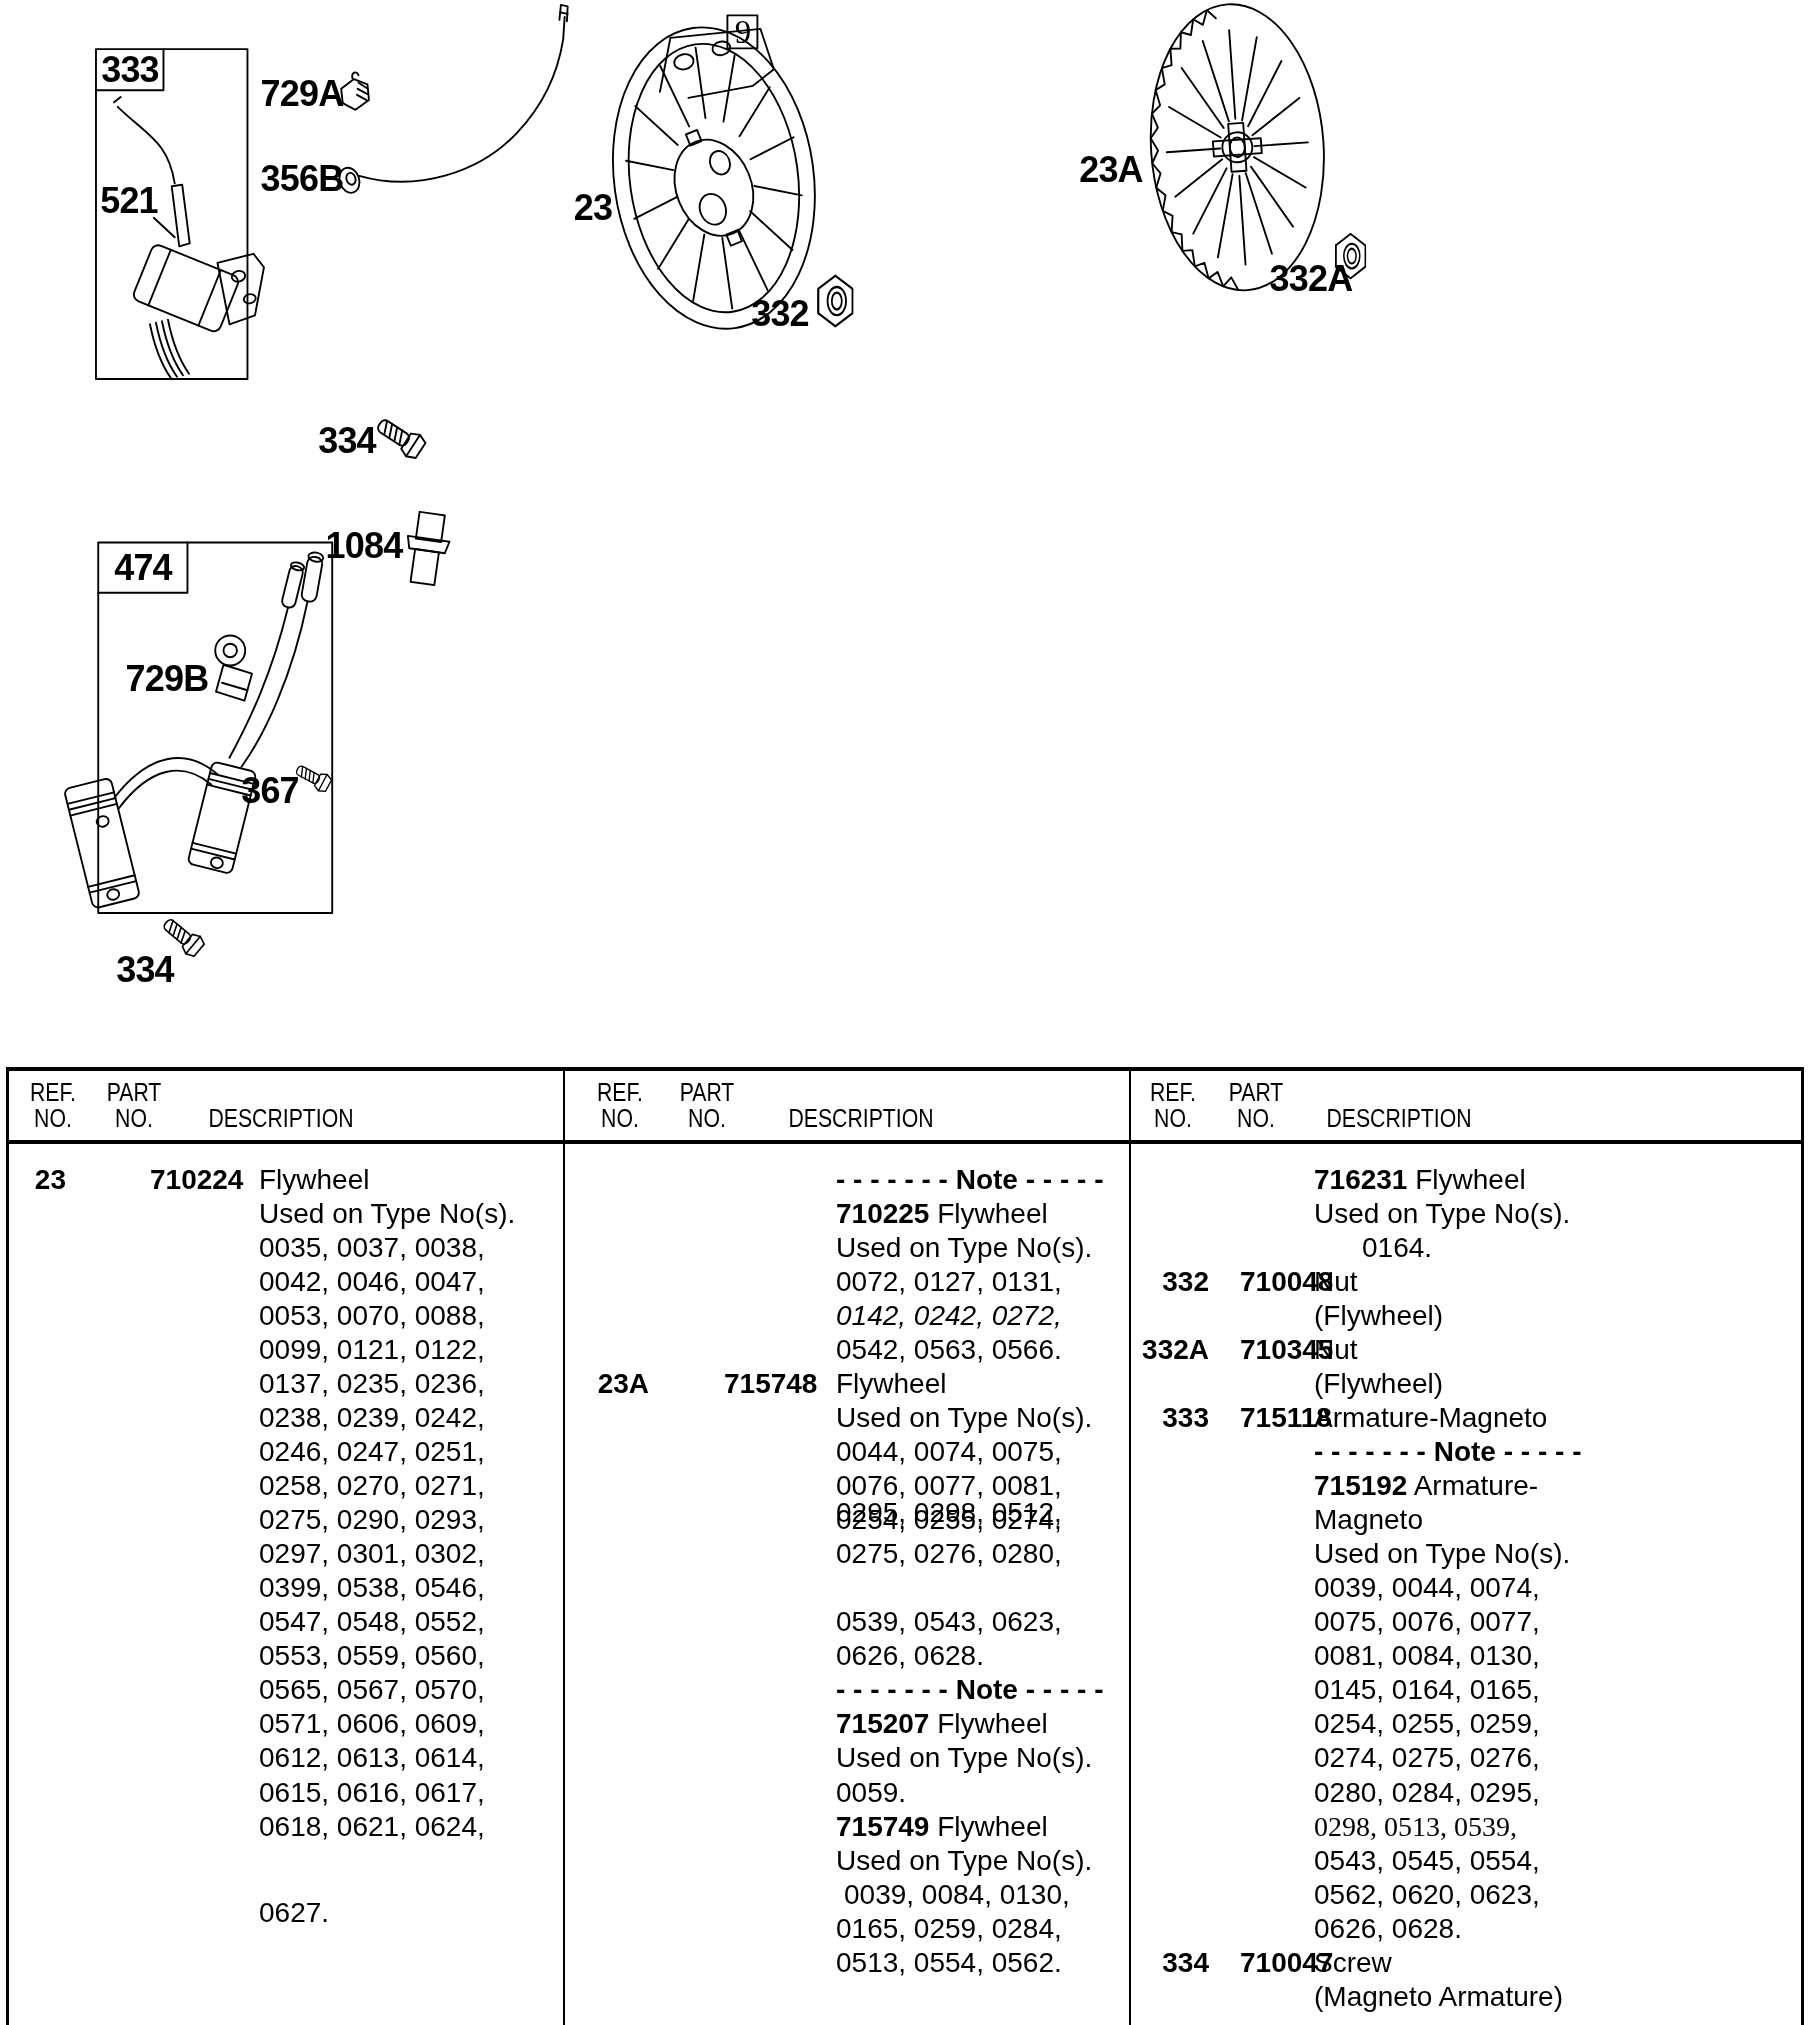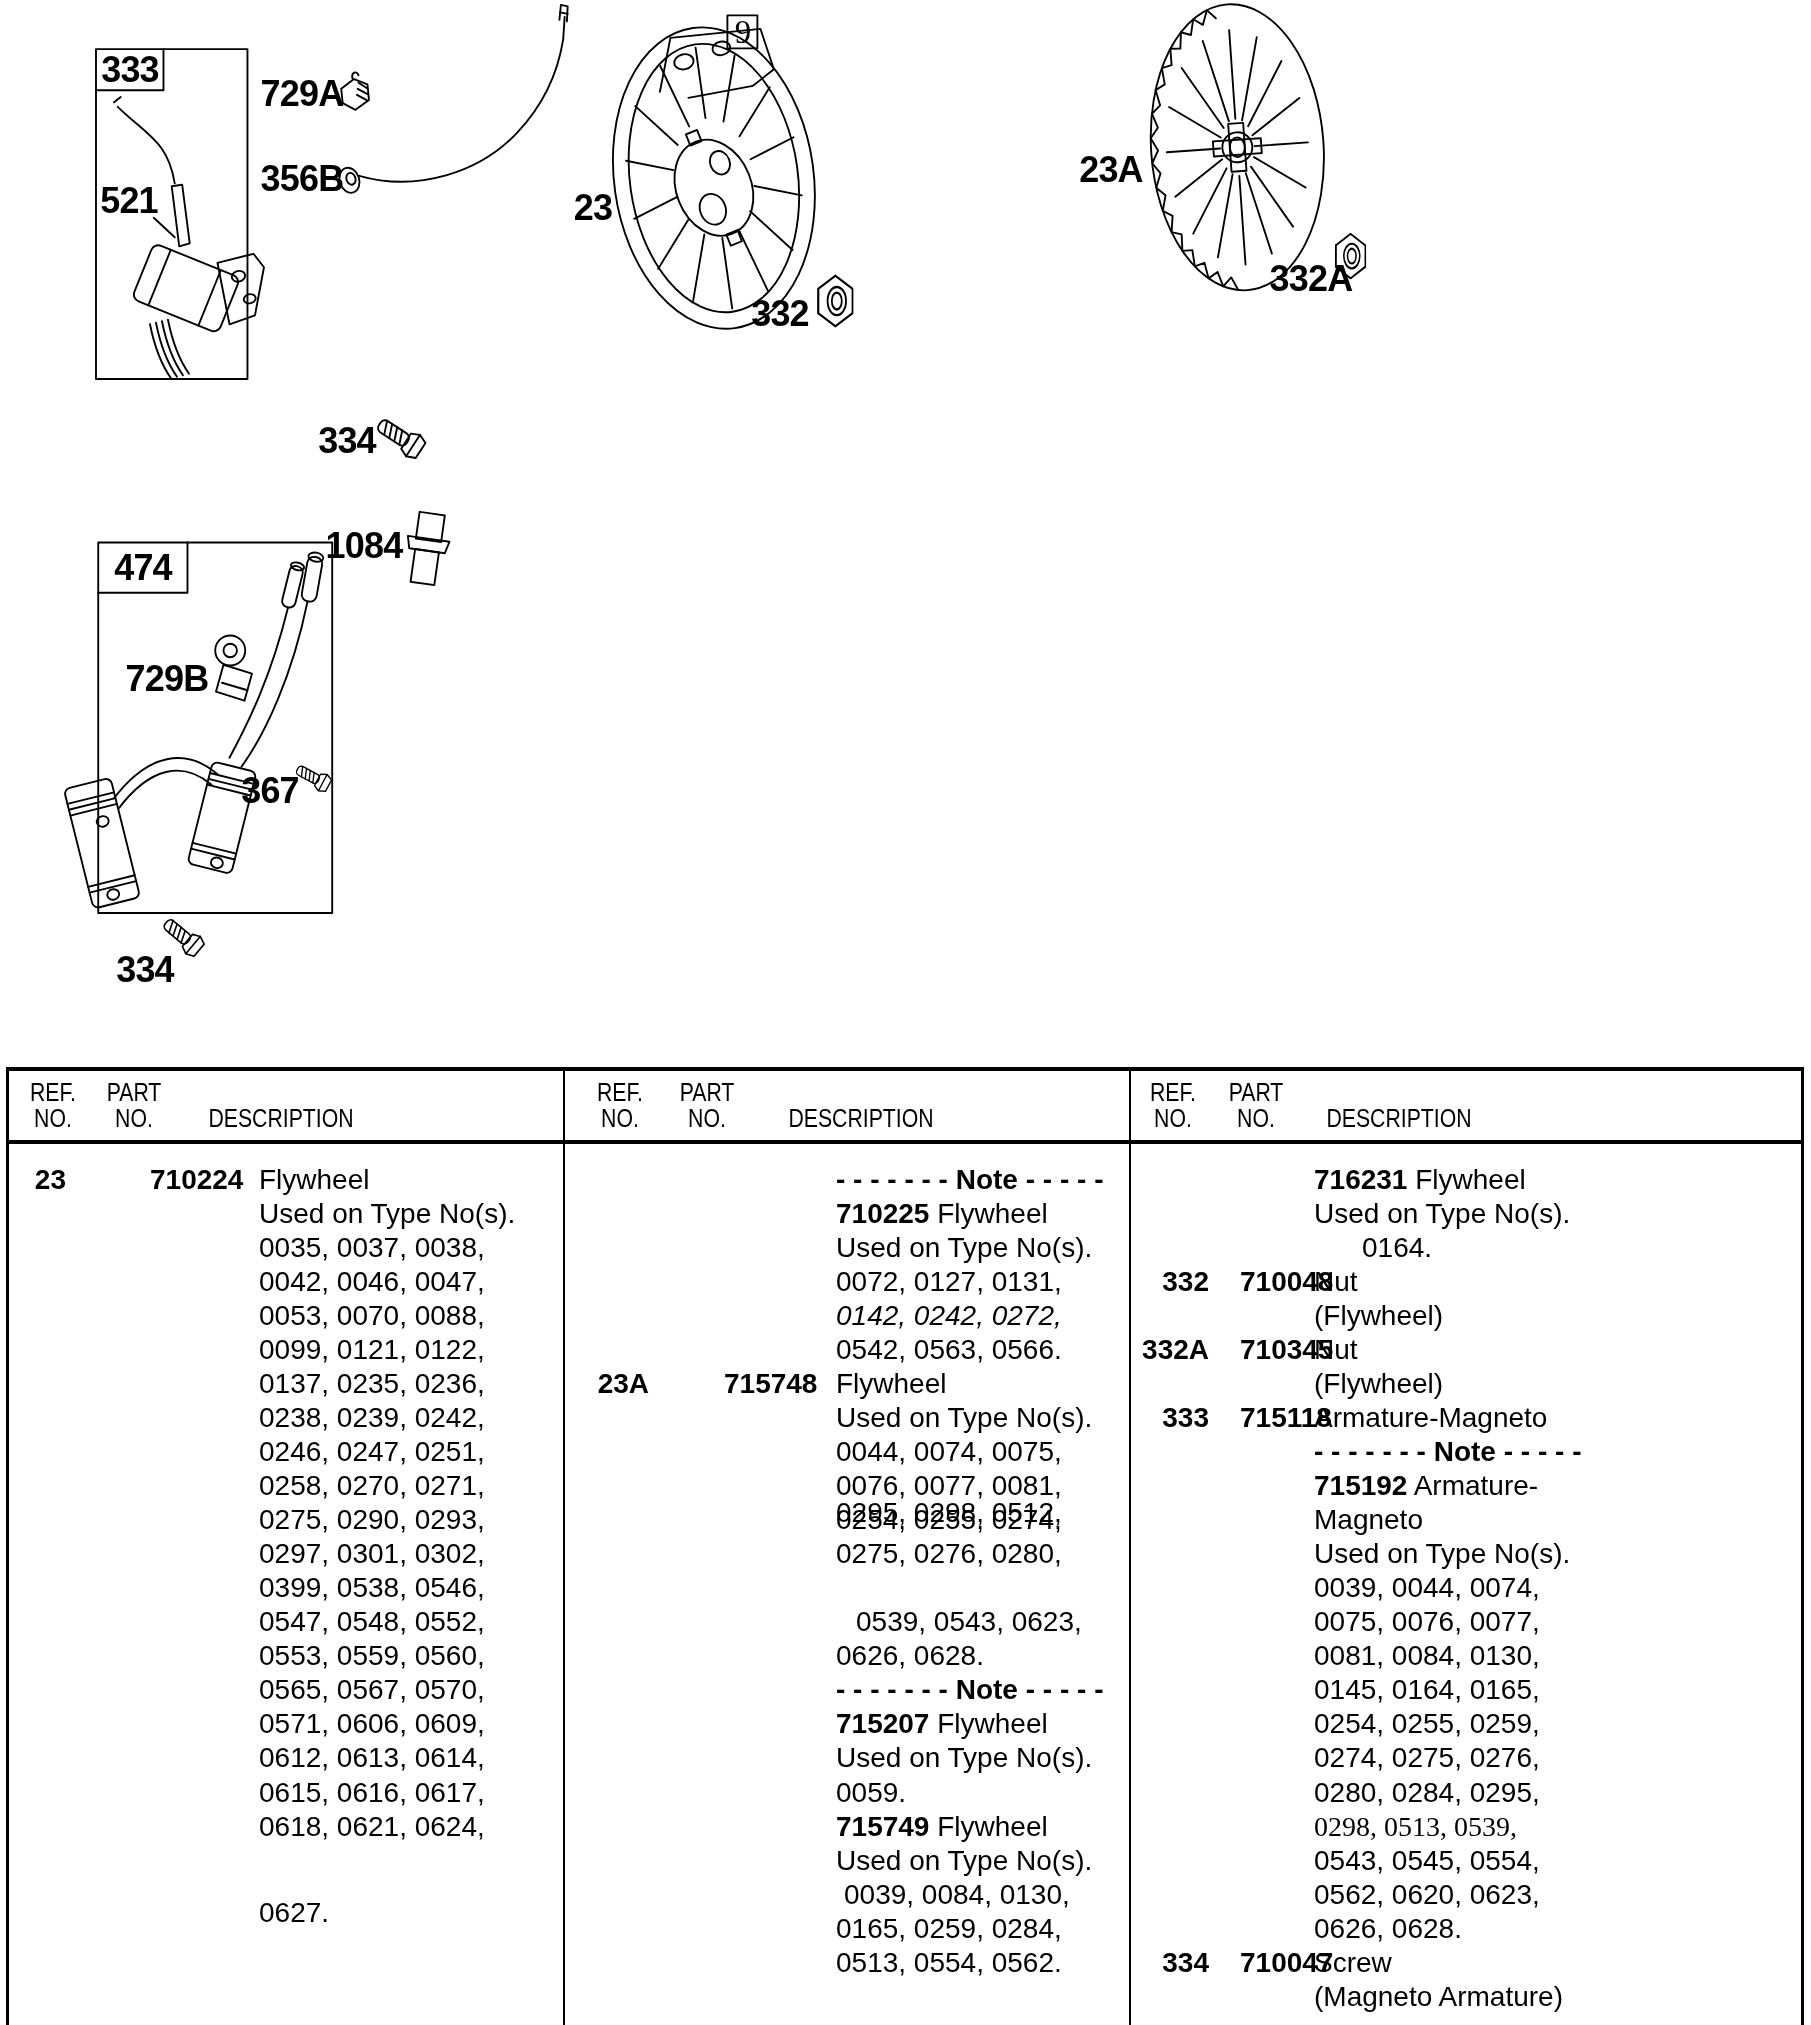--- a/index.html
+++ b/index.html
@@ -277,21 +277,21 @@
       <span class="cell" style="left: 836px; top: 1333px;"><span>0542, 0563, 0566.</span></span>
       <span class="cell b ref" style="left: 529px; top: 1367px;">23A</span>
       <span class="cell b" style="left: 724px; top: 1367px;">715748</span>
       <span class="cell" style="left: 836px; top: 1367px;"><span>Flywheel</span></span>
       <span class="cell" style="left: 836px; top: 1401px;"><span>Used on Type No(s).</span></span>
       <span class="cell" style="left: 836px; top: 1435px;"><span>0044, 0074, 0075,</span></span>
       <span class="cell" style="left: 836px; top: 1469px;"><span>0076, 0077, 0081,</span></span>
       <span class="cell" style="left: 836px; top: 1503px;"><span>0254, 0255, 0274,</span></span>
       <span class="cell" style="left: 836px; top: 1537px;"><span>0275, 0276, 0280,</span></span>
       <span class="cell" style="left: 836px; top: 1496px;"><span>0295, 0298, 0512,</span></span>
-      <span class="cell" style="left: 856px; top: 1605px;"><span>0539, 0543, 0623,</span></span>
+      <span class="cell" style="left: 836px; top: 1605px;"><span>0539, 0543, 0623,</span></span>
       <span class="cell" style="left: 836px; top: 1639px;"><span>0626, 0628.</span></span>
       <span class="cell" style="left: 836px; top: 1673px;"><span class="b">- - - - - - - Note - - - - -</span></span>
       <span class="cell" style="left: 836px; top: 1707px;"><span class="b">715207</span><span> Flywheel</span></span>
       <span class="cell" style="left: 836px; top: 1741px;"><span>Used on Type No(s).</span></span>
       <span class="cell" style="left: 836px; top: 1776px;"><span>0059.</span></span>
       <span class="cell" style="left: 836px; top: 1810px;"><span class="b">715749</span><span> Flywheel</span></span>
       <span class="cell" style="left: 836px; top: 1844px;"><span>Used on Type No(s).</span></span>
       <span class="cell" style="left: 844px; top: 1878px;"><span>0039, 0084, 0130,</span></span>
       <span class="cell" style="left: 836px; top: 1912px;"><span>0165, 0259, 0284,</span></span>
       <span class="cell" style="left: 836px; top: 1946px;"><span>0513, 0554, 0562.</span></span>

